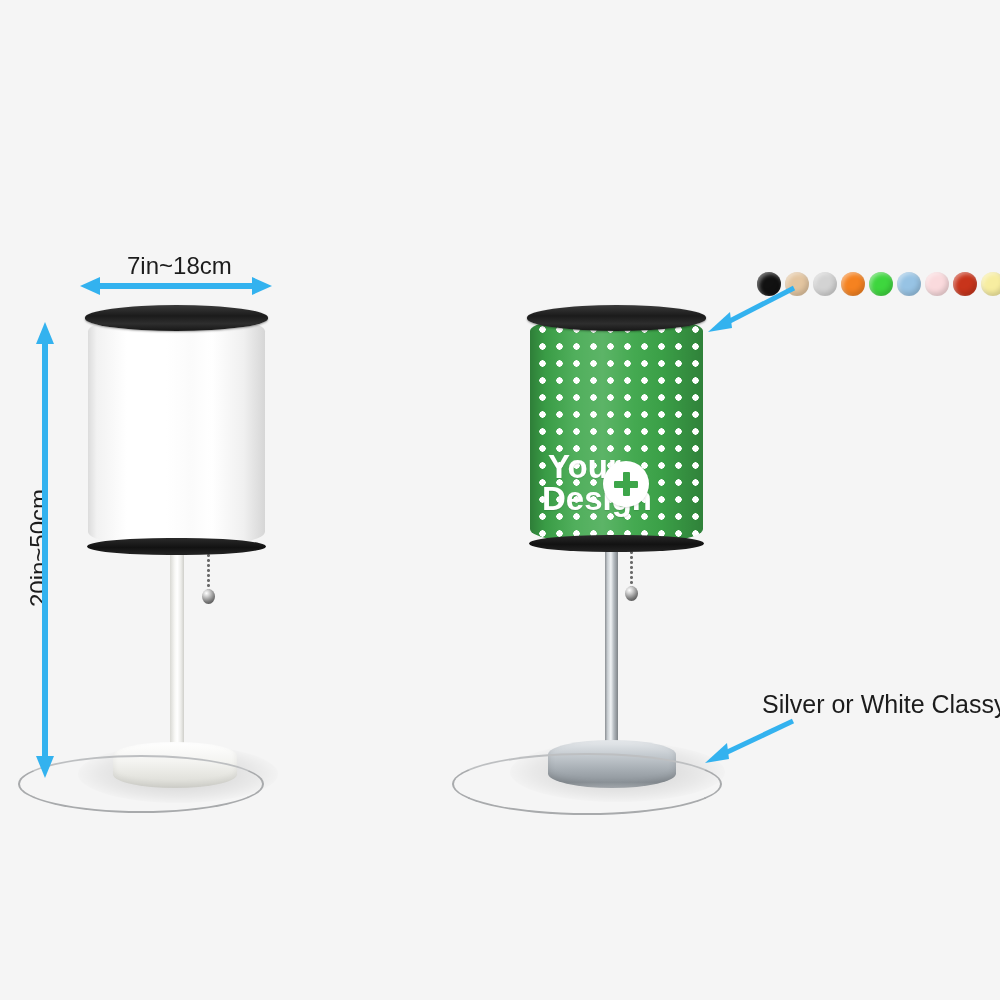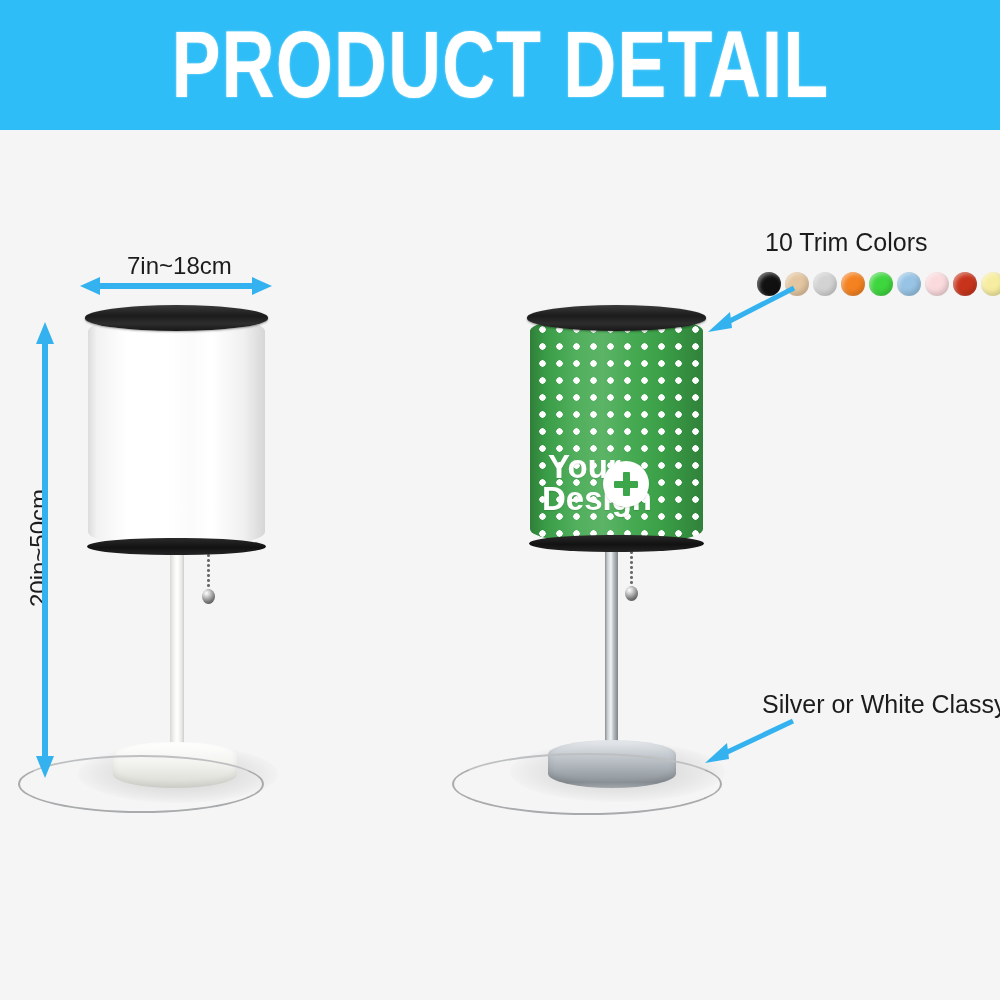--- a/index.html
+++ b/index.html
@@ -236,23 +236,20 @@
     height: 24px;
     border-radius: 50%;
     box-shadow: inset -2px -3px 5px rgba(0,0,0,0.16), inset 2px 2px 4px rgba(255,255,255,0.45);
   }
 </style>
 </head>
 <body>
 
 <div id="stage" style="background: rgb(245, 245, 245);">
 
-  <div class="banner" style="background: rgb(47, 189, 247);">
-    <div class="banner-title" style="color: rgb(255, 255, 255);">PRODUCT DETAIL</div>
-  </div>
 
   <div class="lamp">
 
     <div class="shade-wrap shade-white" style="left:88px; top:315px; width:177px; height:233px;">
       <div class="shade-body"></div>
       <div class="trim-top" style="top:-10px;"></div>
       <div class="trim-bottom" style="bottom:-7px;"></div>
     </div>
 
     <div class="chain" style="left:207px; top:548px; height:44px;"></div>
@@ -303,21 +300,20 @@
   </svg>
 
   <div class="label" style="left:-36px; top:534px; font-size:24px; transform:rotate(-90deg); transform-origin:center center; width:150px; text-align:center;">20in~50cm</div>
 
   <svg class="arrow-svg" style="left:31px; top:320px;" width="28" height="460">
     <line x1="14" y1="16" x2="14" y2="444" stroke="#33b2ef" stroke-width="6"></line>
     <polygon points="14,2 5,24 23,24" fill="#33b2ef"></polygon>
     <polygon points="14,458 5,436 23,436" fill="#33b2ef"></polygon>
   </svg>
 
-  <div class="label" style="left:765px; top:228px; font-size:25px;">10 Trim Colors</div>
 
   <div class="swatches" style="left:757px; top:272px;">
       <div class="swatch" style="background: rgb(17, 17, 17);"></div>
       <div class="swatch" style="background: rgb(227, 197, 160);"></div>
       <div class="swatch" style="background: rgb(211, 211, 211);"></div>
       <div class="swatch" style="background: rgb(245, 130, 32);"></div>
       <div class="swatch" style="background: rgb(62, 214, 62);"></div>
       <div class="swatch" style="background: rgb(151, 195, 228);"></div>
       <div class="swatch" style="background: rgb(250, 218, 221);"></div>
       <div class="swatch" style="background: rgb(200, 52, 27);"></div>

